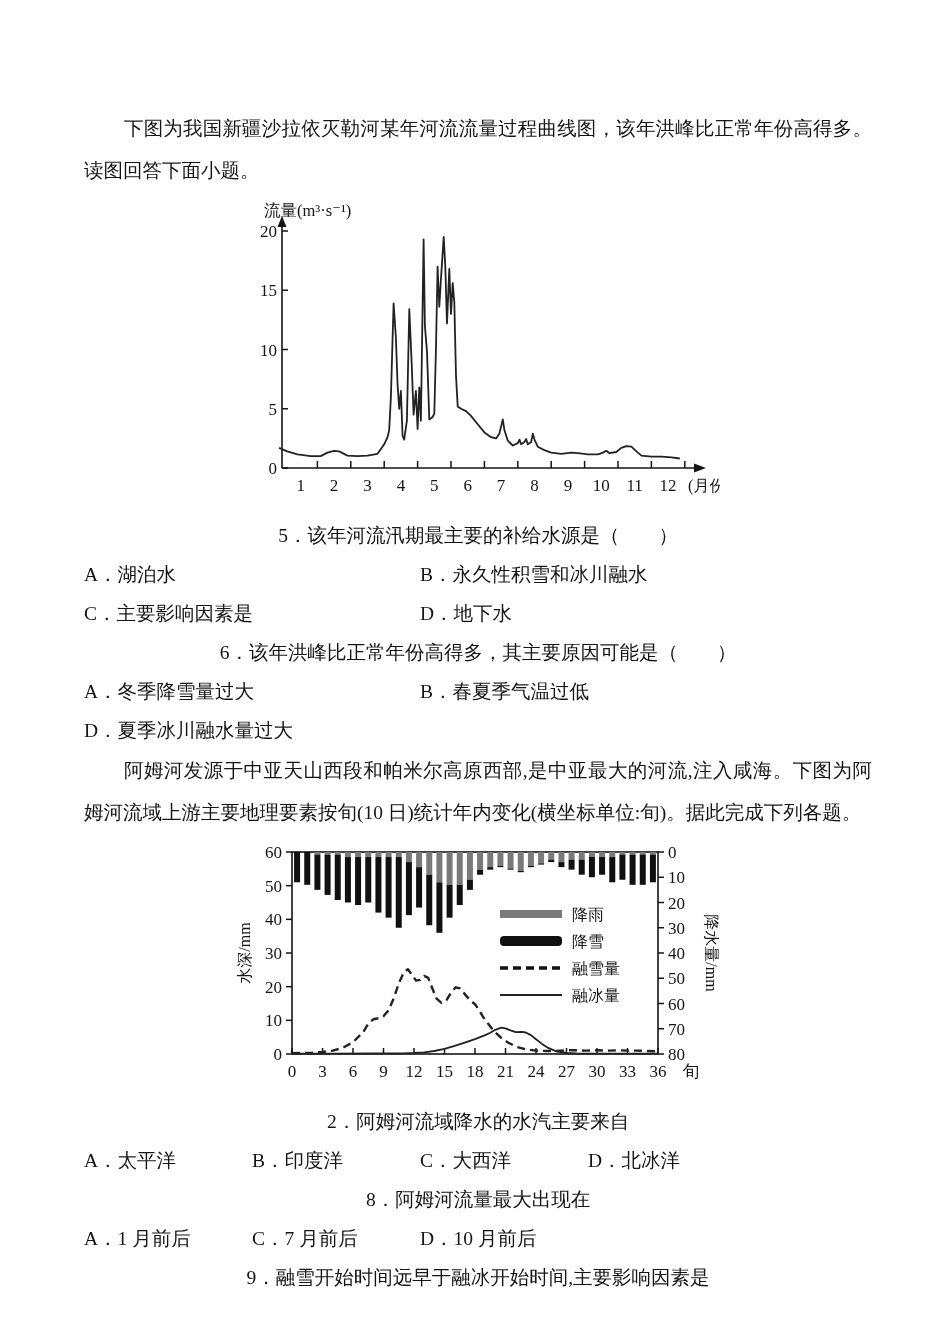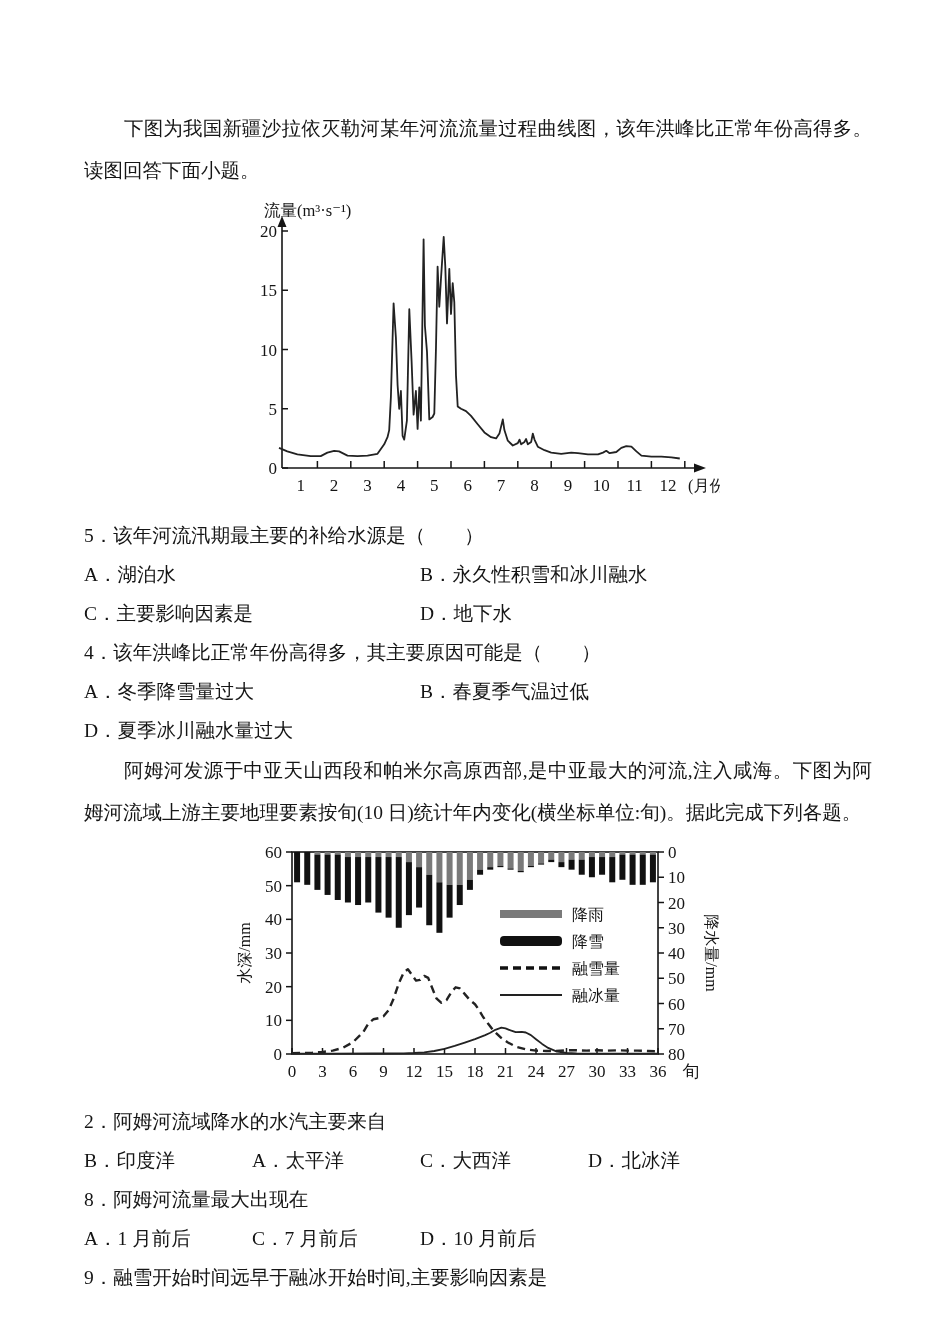--- a/index.html
+++ b/index.html
@@ -16,21 +16,21 @@
   p.intro{
     margin:0;
     font-size:19.5px;
     line-height:42px;
     text-indent:2.05em;
     text-align:justify;
   }
   .fig{position:relative;}
   .fig1{margin:8px 0 12px 166px;}
   .fig2{margin:4px 0 8px 150px;}
-  .qtext{font-size:19.5px;line-height:39px;}
+  .qtext{font-size:19.5px;line-height:39px;text-align:center;}
   .opts{display:grid;font-size:19.5px;line-height:39px;}
   .opts.c2{grid-template-columns:336px auto;}
   .opts.c4{grid-template-columns:168px 168px 168px auto;}
   svg text{font-family:"Liberation Serif","DejaVu Serif",serif;}
 </style>
 </head>
 <body>
 
 <div class="page">
 
@@ -86,21 +86,21 @@
     <div class="qtext">5．该年河流汛期最主要的补给水源是（　　）</div>
     <div class="opts c2">
       <span>A．湖泊水</span>
       <span>B．永久性积雪和冰川融水</span>
       <span>C．主要影响因素是</span>
       <span>D．地下水</span>
     </div>
   </div>
 
   <div>
-    <div class="qtext">4．该年洪峰比正常年份高得多，其主要原因可能是（　　）</div>
+    <div class="qtext">6．该年洪峰比正常年份高得多，其主要原因可能是（　　）</div>
     <div class="opts c2">
       <span>A．冬季降雪量过大</span>
       <span>B．春夏季气温过低</span>
       <span>D．夏季冰川融水量过大</span>
     </div>
   </div>
 
   <p class="intro">阿姆河发源于中亚天山西段和帕米尔高原西部,是中亚最大的河流,注入咸海。下图为阿姆河流域上游主要地理要素按旬(10 日)统计年内变化(横坐标单位:旬)。据此完成下列各题。</p>
 
   <div class="fig fig2">
@@ -246,22 +246,22 @@
         <line x1="266" y1="130" x2="328" y2="130" stroke="#111111" stroke-width="3.5" stroke-dasharray="8 5"></line>
         <text x="338" y="136" text-anchor="start" font-size="16" fill="#151515">融雪量</text>
         <line x1="266" y1="157" x2="328" y2="157" stroke="#222222" stroke-width="2.2"></line>
         <text x="338" y="163" text-anchor="start" font-size="16" fill="#151515">融冰量</text>
       </svg>
   </div>
 
   <div>
     <div class="qtext">2．阿姆河流域降水的水汽主要来自</div>
     <div class="opts c4">
+      <span>A．太平洋</span>
       <span>B．印度洋</span>
-      <span>A．太平洋</span>
       <span>C．大西洋</span>
       <span>D．北冰洋</span>
     </div>
   </div>
 
   <div>
     <div class="qtext">8．阿姆河流量最大出现在</div>
     <div class="opts c4">
       <span>A．1 月前后</span>
       <span>C．7 月前后</span>

